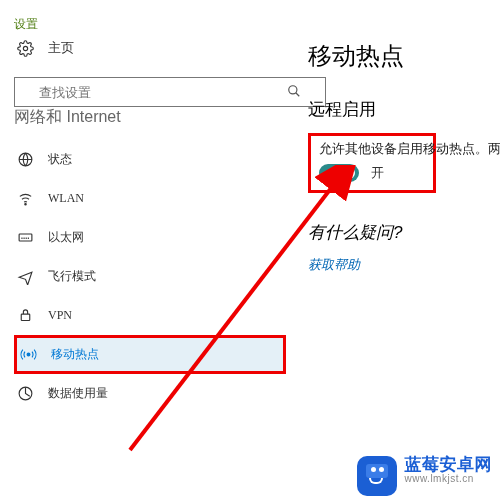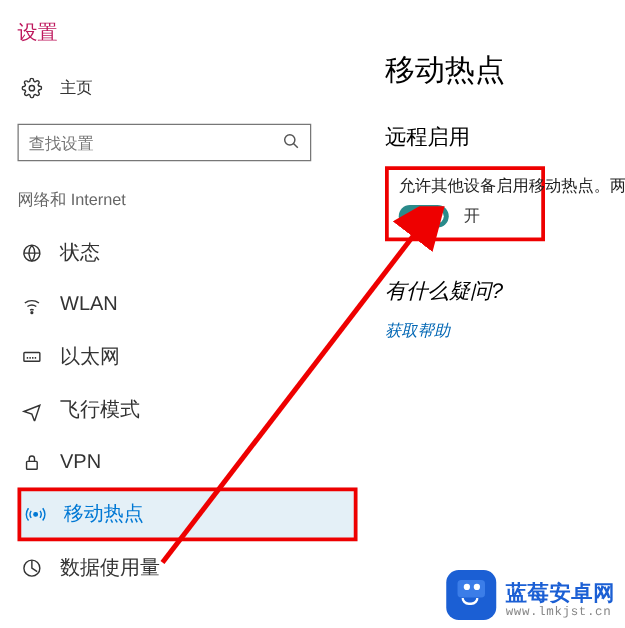--- a/index.html
+++ b/index.html
@@ -12,54 +12,54 @@
       height: 502px;
       overflow: hidden;
       position: relative;
     }
     .container { display: flex; height: 100%; }
     .left-pane {
       width: 300px;
       padding: 16px 14px;
       flex-shrink: 0;
     }
-    .title { font-size: 16px; margin-bottom: 18px; color: #be185d; }
+    .title { font-size: 12px; color: #4d7c0f; }
     .home-row {
       display: flex;
       align-items: center;
       gap: 14px;
       margin-bottom: 14px;
       padding: 6px 2px;
       cursor: pointer;
     }
     .search-box {
       display: flex;
       align-items: center;
       border: 1px solid #777;
-      width: 235px;
+      width: 312px;
       height: 30px;
-      padding: 0 8px;
-      margin-bottom: 22px;
+      padding: 0 24px;
     }
     .search-box input {
       flex: 1;
       border: none;
       outline: none;
       font-size: 13px;
       background: transparent;
     }
     .search-box .sicon { color: #555; }
-    .section-label { color: #666; font-size: 13px; margin-bottom: 12px; }
+    .section-label { color: #666; font-size: 16px; margin-bottom: 12px; }
     .nav-item {
       display: flex;
       align-items: center;
       gap: 14px;
       padding: 11px 2px;
       cursor: pointer;
-      font-size: 16px;
+      font-size: 12px;
+      font-family: Liberation Serif, serif;
     }
     .nav-item.selected {
       color: #0078d4;
       background: #e4f0f7;
       border: 3px solid #e00;
       padding: 8px 2px;
     }
     .nav-icon { width: 18px; display: inline-flex; justify-content: center; }
     .right-pane {
       flex: 1;
@@ -107,23 +107,22 @@
       position: absolute;
       top: 165px;
       left: 125px;
       pointer-events: none;
     }
     .watermark {
       position: absolute;
       bottom: 6px;
       right: 8px;
       display: flex;
-      align-items: flex-end;
+      align-items: flex-start;
       gap: 8px;
-      font-family: Liberation Mono, monospace;
     }
     .wm-logo {
       width: 40px;
       height: 40px;
       background: #1b5fd4;
       border-radius: 10px;
       position: relative;
     }
     .wm-logo::before {
       content: "";

